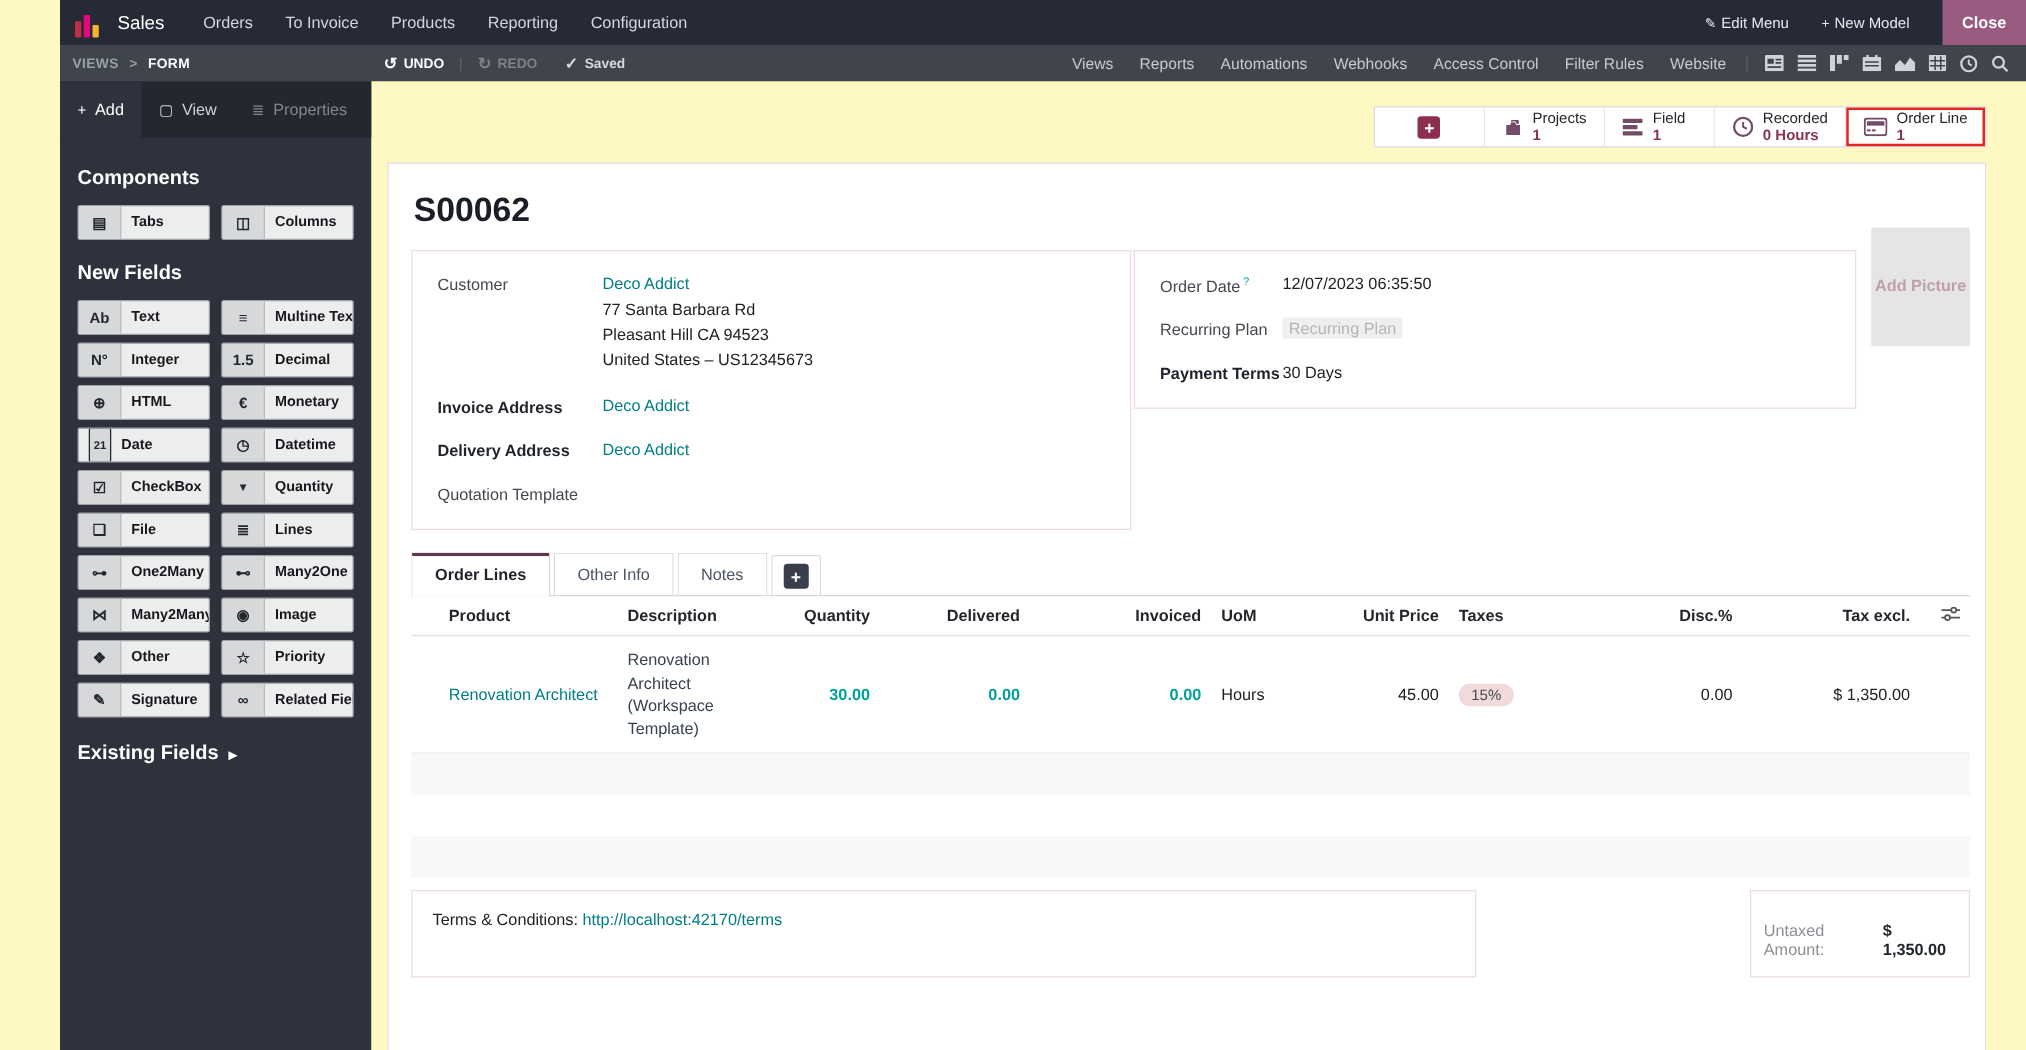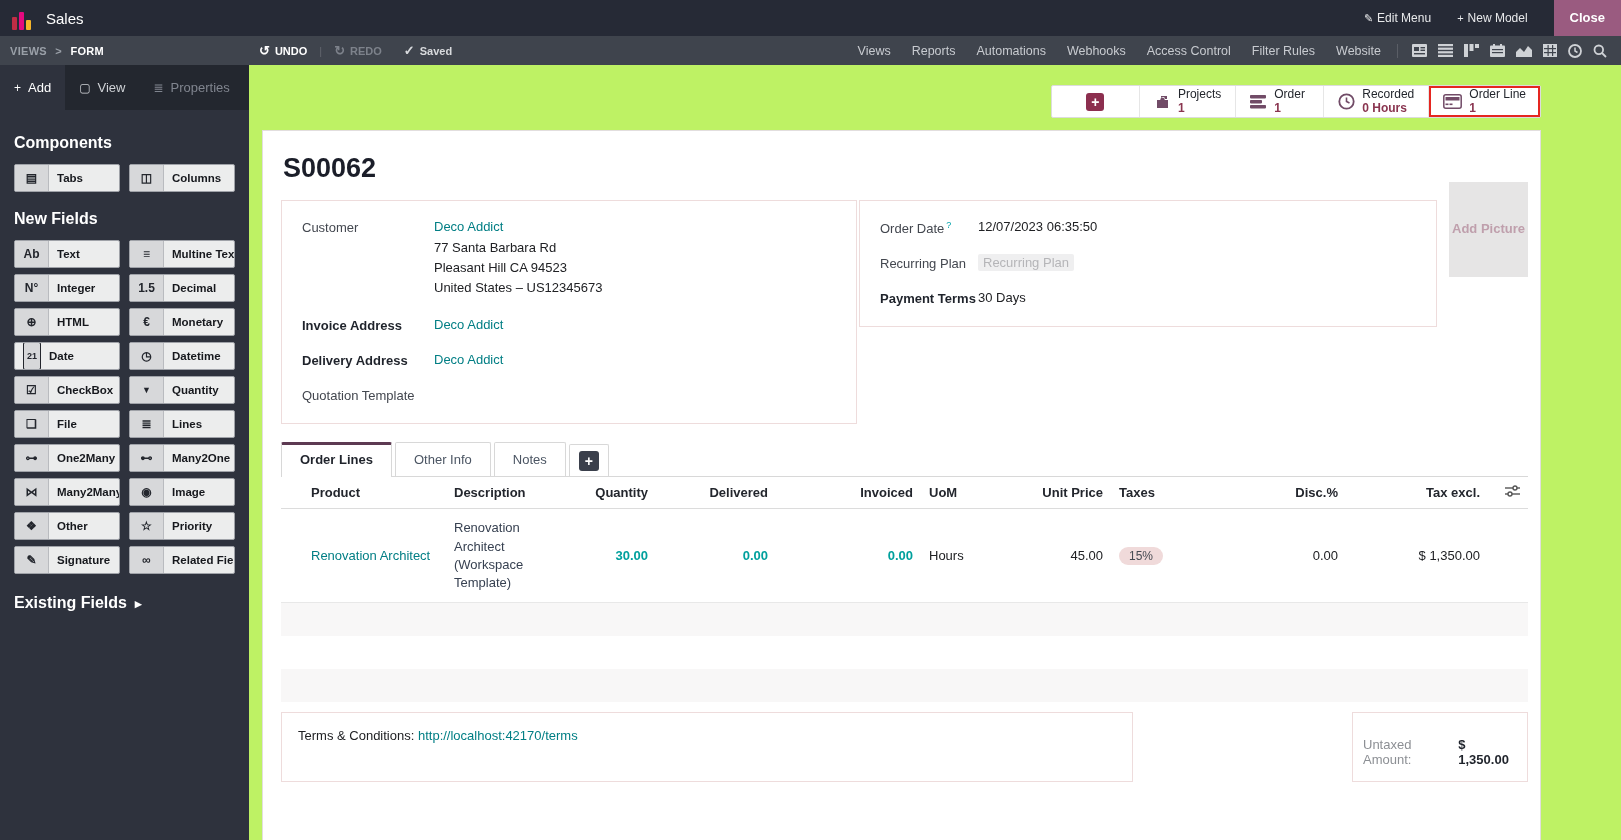--- a/index.html
+++ b/index.html
@@ -1,17 +1,17 @@
 <!DOCTYPE html>
 <html><head>
 <meta charset="utf-8">
 <style>
   * { margin:0; padding:0; box-sizing:border-box; }
   body { font-family:"Liberation Sans", sans-serif; }
-  .screen { width:1621px; height:840px; position:relative; overflow:hidden; background:#bef264; }
+  .screen { width:1621px; height:840px; position:relative; overflow:hidden; background:#fef9c3;padding-left:48px; }
 
   
   .topbar { height:36px; background:#262a36; display:flex; align-items:center; color:#d4d6da; }
   .logo { width:24px; height:24px; margin:0 10px 0 12px; display:flex; align-items:flex-end; gap:2px; }
   .logo i { display:block; border-radius:1px; }
   .logo .b1 { width:5px; height:13px; background:#c02d45; }
   .logo .b2 { width:5px; height:18px; background:#e5097f; }
   .logo .b3 { width:5px; height:10px; background:#f5b52a; }
   .appname { color:#fff; font-size:15px; margin-right:18px; }
   .topmenu { display:flex; gap:0; }
@@ -142,20 +142,27 @@
 
 <div class="screen">
 
   <div class="topbar">
     <span class="logo">
         <i class="b1"></i>
         <i class="b2"></i>
         <i class="b3"></i>
       </span>
     <span class="appname">Sales</span>
+    <div class="topmenu">
+      <span>Orders</span>
+      <span>To Invoice</span>
+      <span>Products</span>
+      <span>Reporting</span>
+      <span>Configuration</span>
+    </div>
     <div class="topspacer"></div>
     <div class="topright">
       <span class="tr-item"><span class="g">✎</span><span>Edit Menu</span></span>
       <span class="tr-item"><span class="g">+</span><span>New Model</span></span>
       <span class="close-btn">Close</span>
     </div>
   </div>
 
   <div class="toolbar">
     <div class="crumbs">
@@ -374,21 +381,21 @@
           </div>
           <div class="statseg">
             <span class="sic">
                 <svg width="17" height="15" viewBox="0 0 17 15">
                   <rect x="0" y="1" width="16" height="3.4" rx="0.8" fill="#714b67"></rect>
                   <rect x="0" y="6" width="12" height="3.4" rx="0.8" fill="#714b67"></rect>
                   <rect x="0" y="11" width="16" height="3.4" rx="0.8" fill="#714b67"></rect>
                 </svg>
               </span>
             <span class="stattxt">
-                <span class="sl">Order</span>
+                <span class="sl">Field</span>
                 <span class="sv">1</span>
               </span>
           </div>
           <div class="statseg">
             <span class="sic">
                 <svg width="17" height="17" viewBox="0 0 17 17">
                   <circle cx="8.5" cy="8.5" r="7.2" fill="none" stroke="#714b67" stroke-width="1.8"></circle>
                   <path d="M8.5 4.5 V8.5 L11.5 10" stroke="#714b67" stroke-width="1.6" fill="none"></path>
                 </svg>
               </span>

